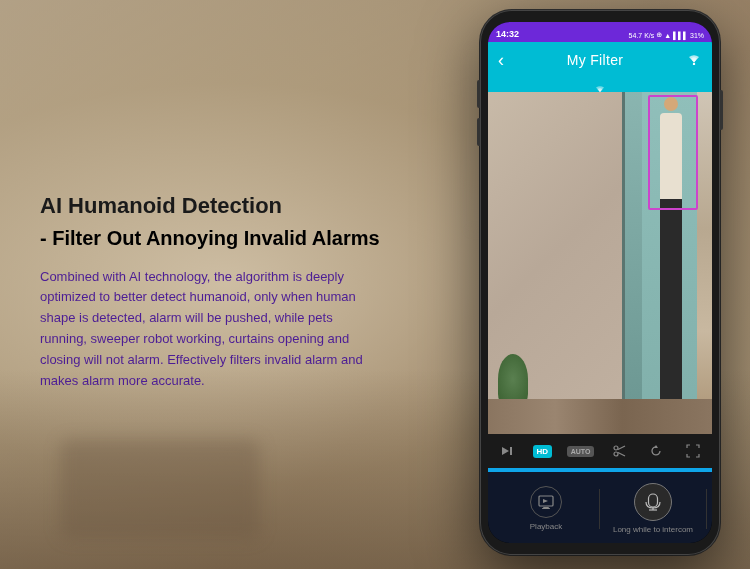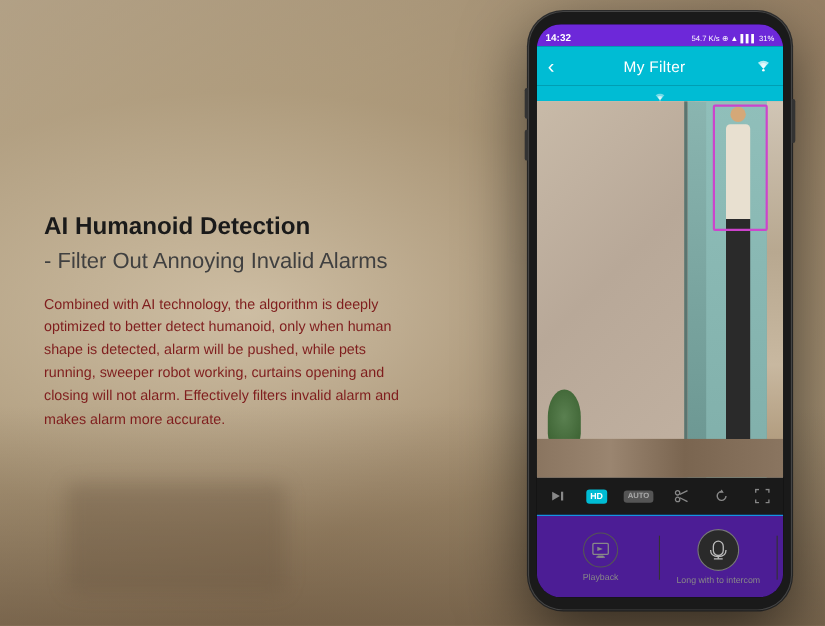--- a/index.html
+++ b/index.html
@@ -69,29 +69,29 @@
     .headline {
       font-size: 22px;
       font-weight: 800;
       color: #1a1a1a;
       margin-bottom: 4px;
       line-height: 1.3;
     }
 
     .subheadline {
       font-size: 20px;
-      font-weight: 400;
-      color: #404040;
+      font-weight: 700;
+      color: #000000;
       margin-bottom: 16px;
       line-height: 1.3;
     }
 
     .description {
       font-size: 13px;
-      color: #7f1d1d;
+      color: #4c1d95;
       line-height: 1.6;
       max-width: 340px;
     }
 
     
     .phone-wrapper {
       position: absolute;
       right: 30px;
       top: 10px;
       width: 240px;
@@ -338,28 +338,28 @@
       background: #555;
       color: #aaa;
       font-size: 7px;
       font-weight: 600;
       padding: 2px 4px;
       border-radius: 3px;
     }
 
     
     .bottom-actions {
-      background: #4c1d95;
+      background: #0f172a;
       display: flex;
       justify-content: space-around;
       align-items: center;
       padding: 10px 5px 8px;
       height: 75px;
       flex-shrink: 0;
-      border-top: 1px solid #0ea5e9;
+      border-top: 4px solid #0ea5e9;
     }
 
     .action-btn {
       display: flex;
       flex-direction: column;
       align-items: center;
       gap: 4px;
       flex: 1;
     }
 
@@ -534,21 +534,21 @@
 
         <div class="action-btn">
           <div class="action-icon action-icon-large" style="background:#2a2a2a; border-color:#777; display:flex; align-items:center; justify-content:center;">
             <svg width="18" height="20" viewBox="0 0 18 20" fill="none">
               <path d="M9 2 C6.5 2 4.5 4 4.5 6.5 L4.5 10.5 C4.5 13 6.5 15 9 15 C11.5 15 13.5 13 13.5 10.5 L13.5 6.5 C13.5 4 11.5 2 9 2Z" stroke="#bbb" stroke-width="1.2" fill="none"></path>
               <line x1="9" y1="15" x2="9" y2="18" stroke="#bbb" stroke-width="1.2"></line>
               <line x1="5" y1="18" x2="13" y2="18" stroke="#bbb" stroke-width="1.2"></line>
               <path d="M2 10 Q2 16 9 16 Q16 16 16 10" stroke="#bbb" stroke-width="1.2" fill="none"></path>
             </svg>
           </div>
-          <span class="action-label">Long with to intercom</span>
+          <span class="action-label">Long while to intercom</span>
         </div>
 
         <div class="separator-line"></div>
 
 
       </div>
 
     </div>
   </div>
 </div>

